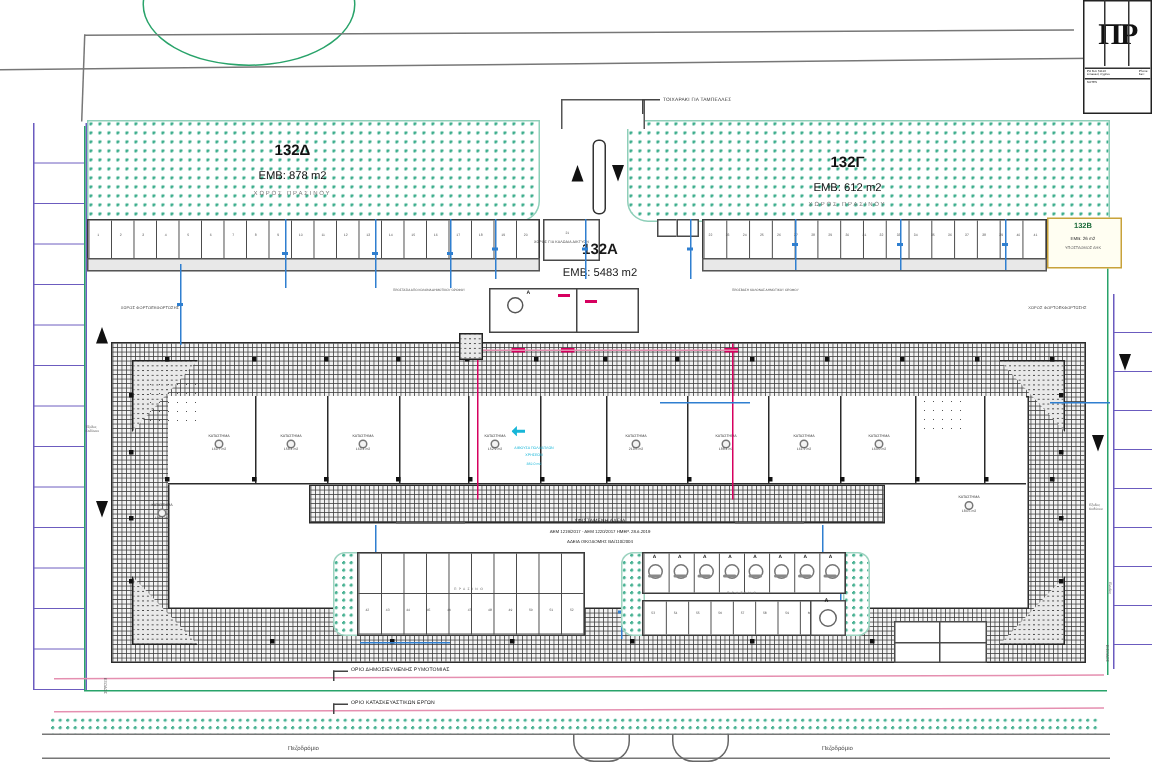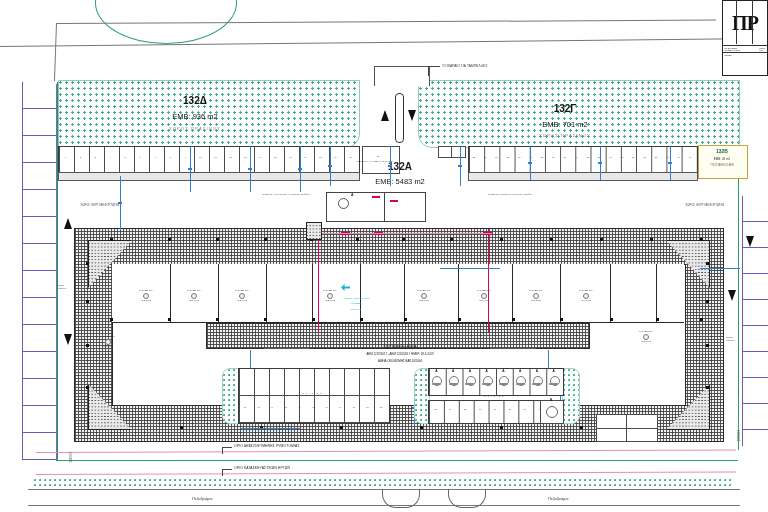--- a/index.html
+++ b/index.html
@@ -83,26 +83,26 @@
   <div class="abs" style="left:742px;top:196px;width:26px;height:250px;border-left:.8px solid #6b5bbf;"></div>
   <div class="abs" style="left:742px;top:196px;width:26px;height:250px;
        background-image:linear-gradient(0deg,#6b5bbf .7px,transparent .7px);background-size:100% 26px;"></div>
 
   <div class="abs greenline" style="left:56px;top:84px;width:.8px;height:376px;"></div>
   <div class="abs greenline" style="left:738px;top:150px;width:.8px;height:300px;"></div>
   <div class="abs greenline" style="left:56px;top:460px;width:682px;height:.8px;"></div>
 
   <div class="abs greenfill" style="left:58px;top:80px;width:300px;height:66px;border-radius:0 0 14px 0;"></div>
   <div class="txt plotlabel" style="left:150px;top:95px;width:90px;">132Δ</div>
-  <div class="txt plotarea" style="left:150px;top:112px;width:90px;">EMB: 936 m2</div>
+  <div class="txt plotarea" style="left:150px;top:112px;width:90px;">EMB: 878 m2</div>
   <div class="txt plotsub" style="left:150px;top:126px;width:90px;">ΧΩΡΟΣ ΠΡΑΣΙΝΟΥ</div>
 
   <div class="abs greenfill" style="left:418px;top:80px;width:320px;height:66px;border-radius:0 0 0 14px;"></div>
   <div class="txt plotlabel" style="left:520px;top:103px;width:90px;">132Γ</div>
-  <div class="txt plotarea" style="left:520px;top:120px;width:90px;">EMB: 701 m2</div>
+  <div class="txt plotarea" style="left:520px;top:120px;width:90px;">EMB: 612 m2</div>
   <div class="txt plotsub" style="left:520px;top:133px;width:90px;">ΧΩΡΟΣ ΠΡΑΣΙΝΟΥ</div>
 
   <div class="abs" style="left:395px;top:93px;width:7px;height:48px;border:.8px solid #333;border-radius:4px;background:#fff;"></div>
   <div class="abs arrow-up" style="left:381px;top:110px;"></div>
   <div class="abs arrow-dn" style="left:408px;top:110px;"></div>
   <div class="abs" style="left:374px;top:66px;width:54px;height:19px;border:.7px solid #555;border-bottom:none;background:#fff;"></div>
 
   <div class="abs callout" style="left:428px;top:66px;width:.6px;height:10px;"></div>
   <div class="abs callout" style="left:428px;top:66px;width:12px;height:.6px;"></div>
   <div class="txt tiny" style="left:442px;top:64px;">ΤΟΙΧΑΡΑΚΙ ΓΙΑ ΤΑΜΠΕΛΛΕΣ</div>

